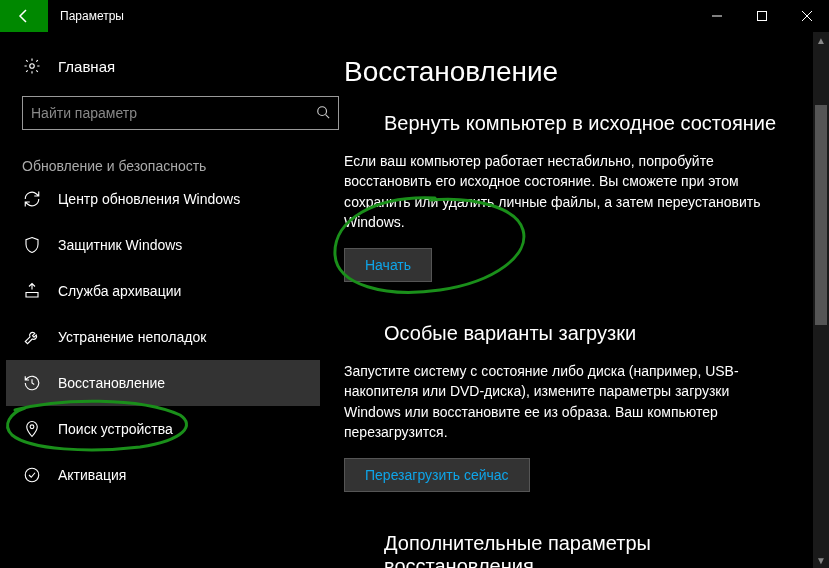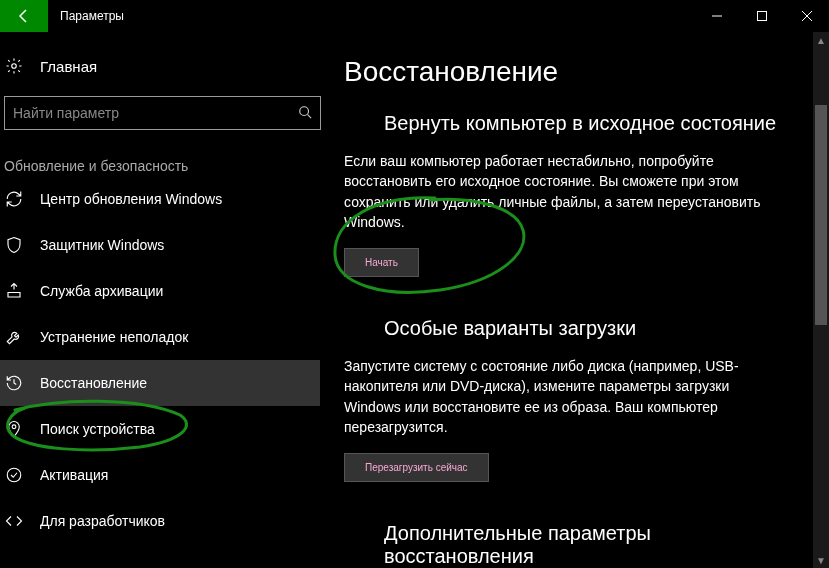--- a/index.html
+++ b/index.html
@@ -48,21 +48,21 @@
     font-size: 11px;
     color: #fff;
   }
   .content {
     display: flex;
     height: calc(100% - 32px);
     position: relative;
   }
   .sidebar {
     width: 320px;
-    padding: 16px 0 0 4px;
+    padding: 16px 0 0 22px;
   }
   .home-row {
     display: flex;
     align-items: center;
     gap: 16px;
     padding: 8px 0 20px 0;
   }
   .home-icon { width: 20px; height: 20px; display:flex; align-items:center; justify-content:center; }
   .home-label { font-size: 15px; }
   .search-box {
@@ -125,23 +125,23 @@
   .section-desc {
     font-size: 14px;
     line-height: 1.45;
     color: #fff;
     margin-bottom: 16px;
     max-width: 440px;
   }
   .btn {
     background: #333;
     border: 1px solid #555;
-    color: #f9a8d4;
+    color: #0ea5e9;
     padding: 8px 20px;
-    font-size: 10px;
+    font-size: 14px;
     cursor: pointer;
     font-family: inherit;
   }
   .section { margin-bottom: 40px; }
   .scrollbar {
     position: absolute;
     right: 0;
     top: 32px;
     bottom: 0;
     width: 16px;
@@ -283,28 +283,20 @@
       </li>
       <li class="nav-item">
         <span class="nav-icon">
           <svg width="18" height="18" viewBox="0 0 24 24" fill="none" stroke="#fff" stroke-width="1.5">
               <circle cx="12" cy="12" r="9"></circle>
               <path d="M8 12l3 3 5-6"></path>
             </svg>
         </span>
         <span>Активация</span>
       </li>
-      <li class="nav-item">
-        <span class="nav-icon">
-          <svg width="18" height="18" viewBox="0 0 24 24" fill="none" stroke="#fff" stroke-width="1.5">
-              <path d="M8 6l-6 6 6 6M16 6l6 6-6 6"></path>
-            </svg>
-        </span>
-        <span>Для разработчиков</span>
-      </li>
     </ul>
   </div>
 
   <div class="main">
     <h1 class="page-title">Восстановление</h1>
 
     <div class="section">
       <h2 class="section-title">Вернуть компьютер в исходное состояние</h2>
       <p class="section-desc">Если ваш компьютер работает нестабильно, попробуйте восстановить его исходное состояние. Вы сможете при этом сохранить или удалить личные файлы, а затем переустановить Windows.</p>
       <button class="btn">Начать</button>

